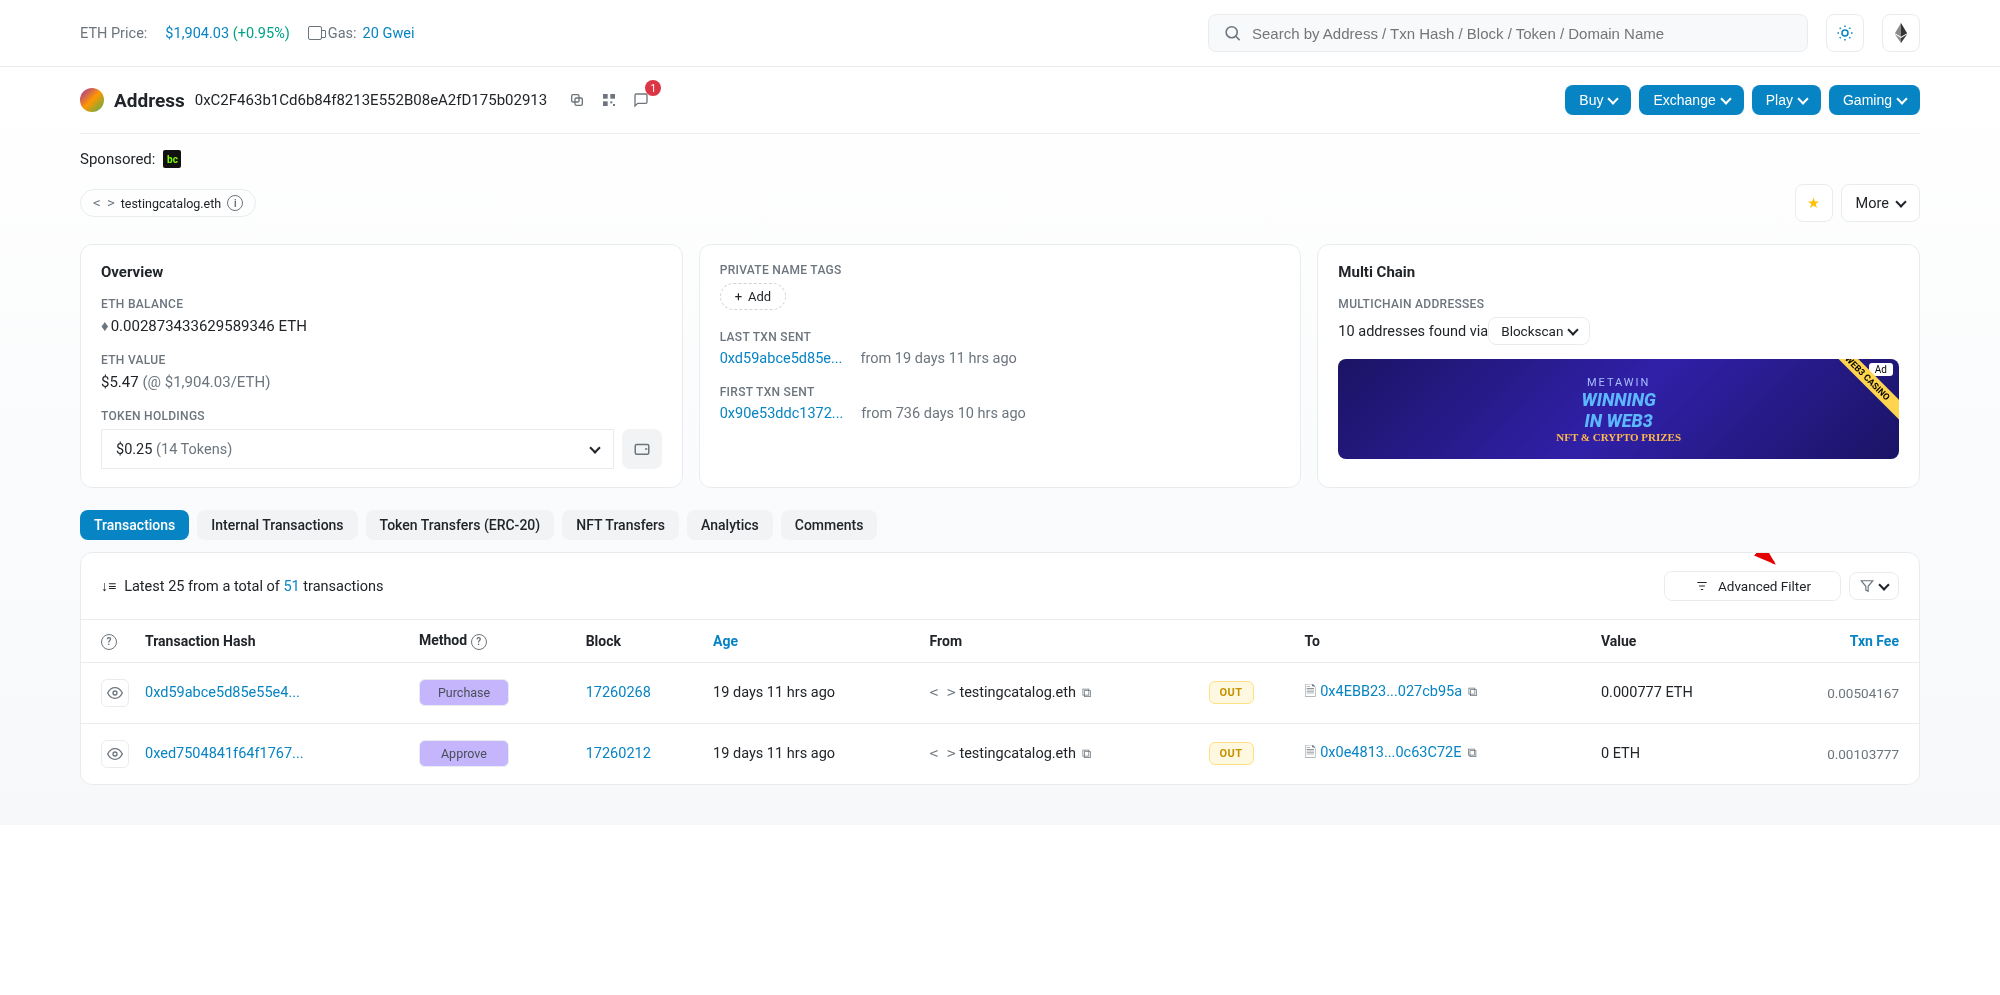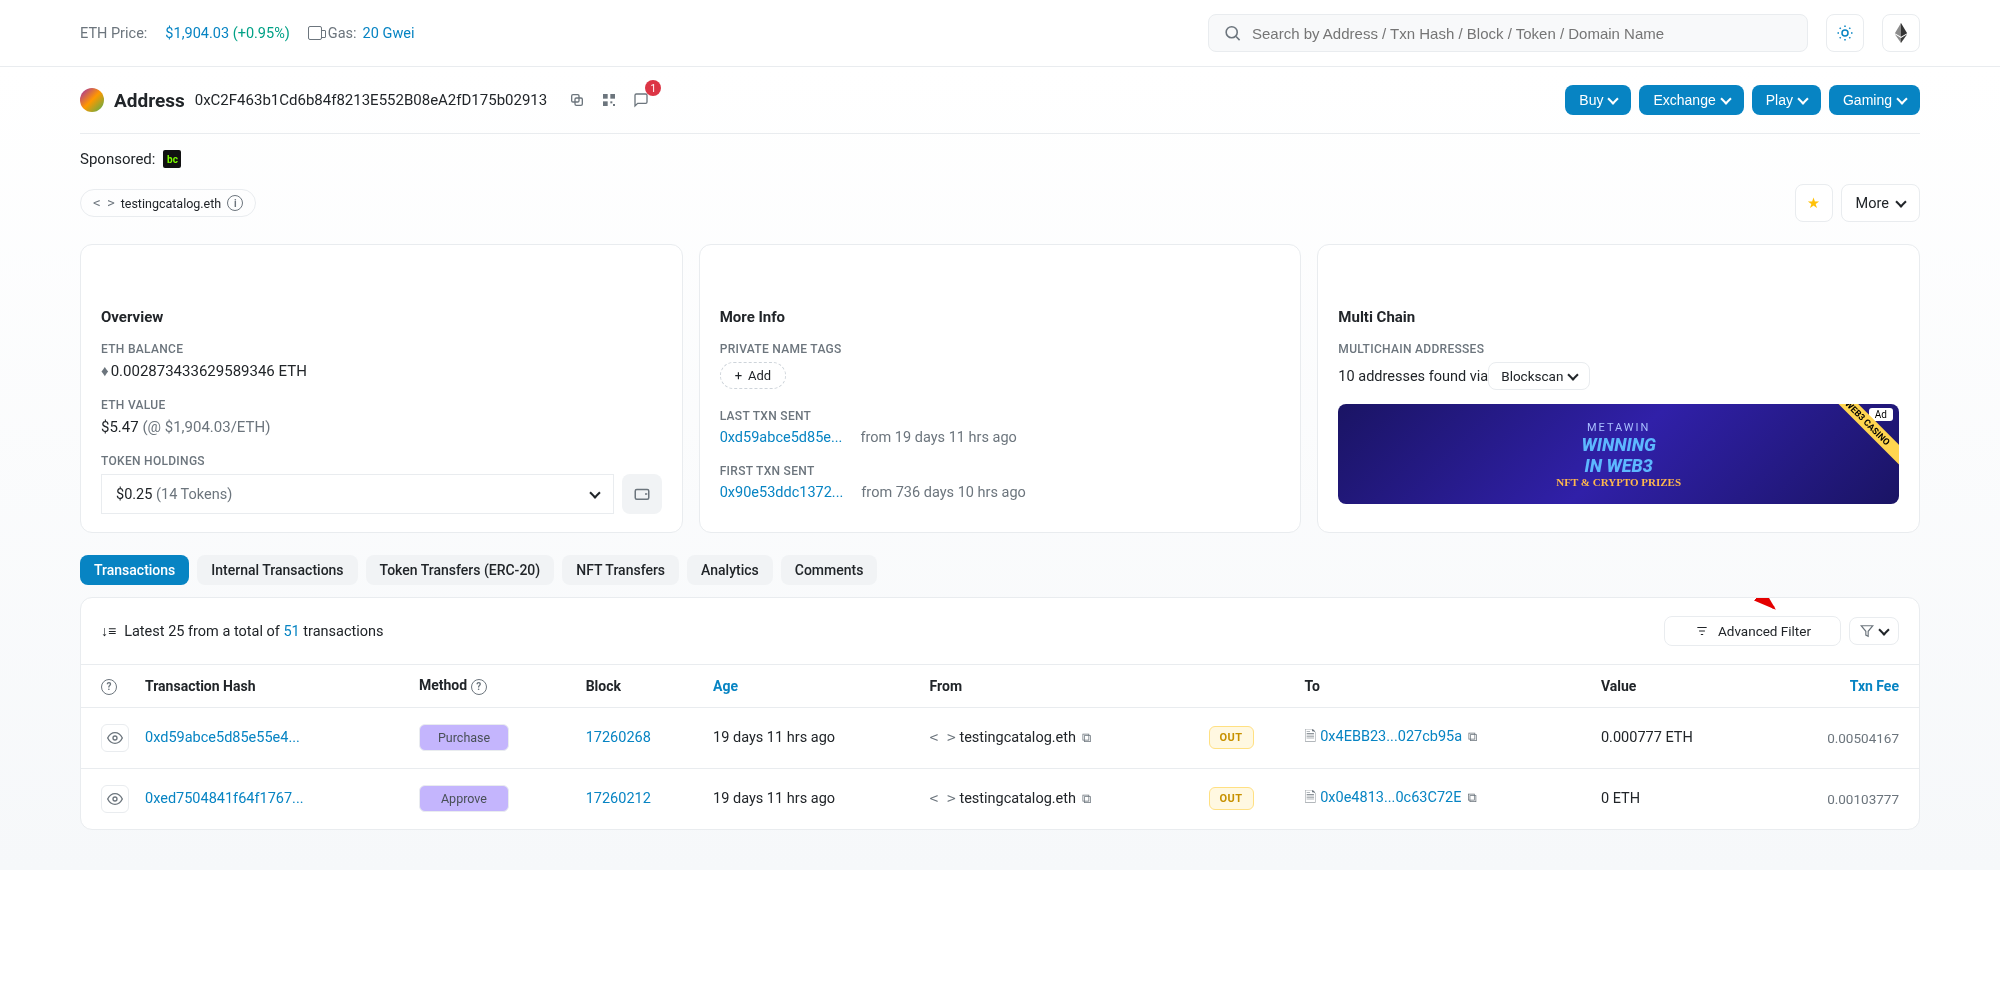--- a/index.html
+++ b/index.html
@@ -36,21 +36,21 @@
 .bc-logo { width: 18px; height: 18px; background: #111; color: #7cfc00; display: inline-flex; align-items: center; justify-content: center; font-size: 10px; font-weight: 700; border-radius: 2px; }
 
 .tags-row { display: flex; align-items: center; padding-bottom: 22px; }
 .ens-tag { display: inline-flex; align-items: center; gap: 6px; border: 1px solid #e9ecef; border-radius: 18px; padding: 5px 12px; font-size: 12.5px; }
 .ens-tag .code-ico { font-family: monospace; font-size: 12px; color: #6c757d; }
 .star-btn { width: 38px; height: 38px; border: 1px solid #e9ecef; border-radius: 8px; display: flex; align-items: center; justify-content: center; cursor: pointer; color: #ffc107; margin-left: auto; margin-right: 8px; background:#fff;}
 .more-btn { height: 38px; border: 1px solid #e9ecef; border-radius: 8px; padding: 0 14px; display: flex; align-items: center; gap: 8px; cursor: pointer; background: #fff; font-size: 14.5px;}
 
 .cards { display: flex; gap: 16px; margin-bottom: 22px; }
 .card { flex: 1; border: 1px solid #e9ecef; border-radius: 12px; padding: 18px 20px; background: #fff; }
-.card h3 { font-size: 15px; font-weight: 700; margin-bottom: 16px; margin-top: 45px; }
+.card h3 { font-size: 15px; font-weight: 700; margin-bottom: 16px; }
 .card .label { font-size: 12px; font-weight: 500; color: #6c757d; letter-spacing: 0.3px; margin-bottom: 6px; }
 .card .val { font-size: 15px; margin-bottom: 18px; }
 .eth-icon-sm { color: #6c757d; margin-right: 2px; }
 .sub { color: #6c757d; }
 
 .token-drop { display: flex; gap: 8px; }
 .token-sel { flex: 1; border: 1px solid #e9ecef; border-radius: 0; padding: 10px 14px; display: flex; align-items: center; justify-content: space-between; cursor: pointer; }
 .wallet-btn { width: 40px; height: 40px; border-radius: 8px; background: #f1f3f5; display: flex; align-items: center; justify-content: center; cursor: pointer; }
 
 .add-tag { display: inline-flex; align-items: center; gap: 6px; border: 1px dashed #ced4da; border-radius: 16px; padding: 5px 14px; font-size: 13px; cursor: pointer; margin-bottom: 20px; }
@@ -222,21 +222,20 @@
         <div class="wallet-btn">
             <svg width="18" height="18" viewBox="0 0 24 24" fill="none" stroke="#6c757d" stroke-width="2">
               <rect x="3" y="6" width="18" height="13" rx="2"></rect>
               <path d="M16 12h3"></path>
             </svg>
           </div>
       </div>
     </div>
 
     <div class="card">
-      <h3>More Info</h3>
       <div class="label">PRIVATE NAME TAGS</div>
       <div class="add-tag">
           <span>+</span>
           <span>Add</span>
         </div>
       <div class="label">LAST TXN SENT</div>
       <div class="txn-line">
           <a href="#" class="txn-link">0xd59abce5d85e...</a>
           <span class="sub">from 19 days 11 hrs ago</span>
         </div>

